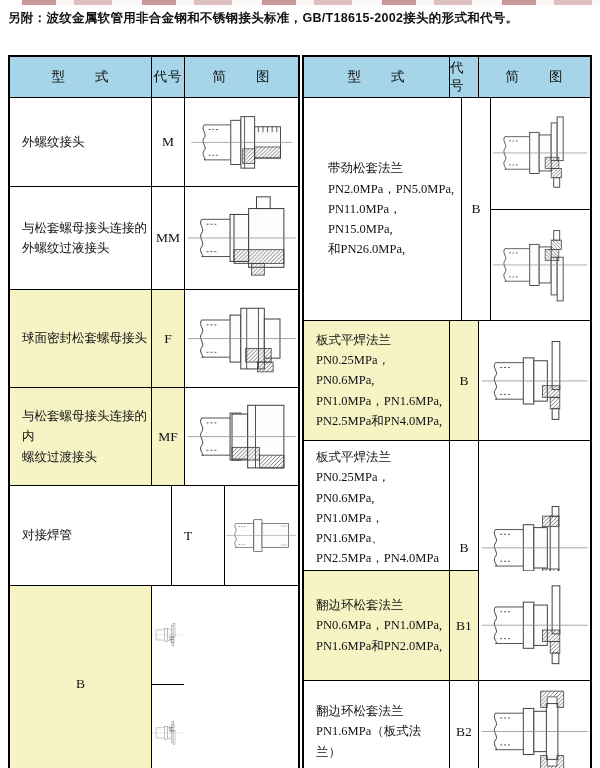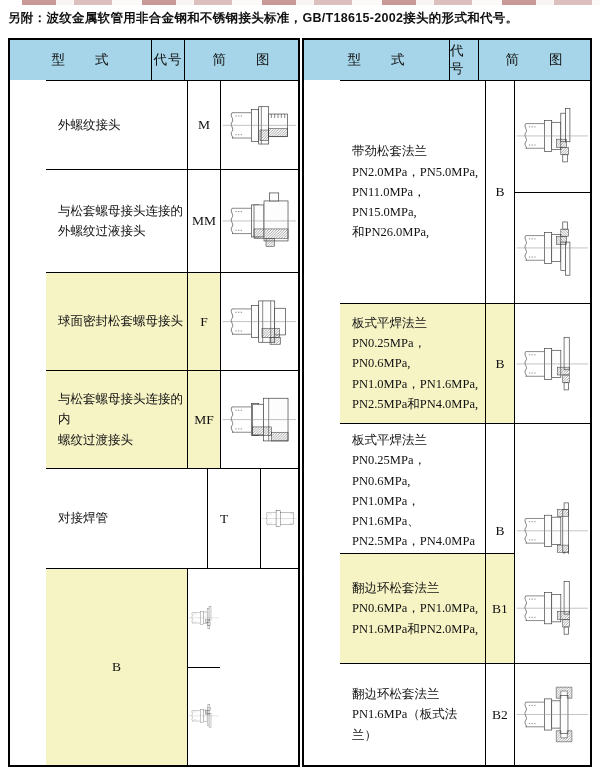--- a/index.html
+++ b/index.html
@@ -1,30 +1,30 @@
 <!DOCTYPE html>
 <html style="--hdrbg: #a6d4e8; --hlbg: #f6f3c5;"><head>
 <meta charset="utf-8">
 <style>
   * { box-sizing: border-box; margin: 0; padding: 0; }
   html,body { width:600px; height:768px; background:#fff; overflow:hidden;
     font-family:"Liberation Serif","DejaVu Serif",serif; color:#111; }
   .artifact { position:absolute; top:0; left:22px; right:0; height:5px; opacity:.55;
     background:repeating-linear-gradient(90deg, rgba(128,22,18,.8) 0 34px, rgba(128,22,18,.08) 34px 52px, rgba(128,22,18,.5) 52px 90px, rgba(128,22,18,.05) 90px 120px); }
-  .intro { padding:10px 8px 11px 8px; font-family:"Liberation Sans","DejaVu Sans",sans-serif;
+  .intro { padding:10px 8px 28px 8px; font-family:"Liberation Sans","DejaVu Sans",sans-serif;
     font-weight:bold; font-size:12.5px; letter-spacing:.3px; }
   .tables { margin:0 8px; display:flex; }
   .half { border:2px solid #000; background:#fff; }
   .half-left  { width:292px; }
   .half-right { width:290px; margin-left:2px; }
   .grid { display:grid; }
   .half-left  .grid { grid-template-columns:141px 33px 1fr; }
   .half-right .grid { grid-template-columns:145px 29px 1fr; }
   .thead { height:40px; background:var(--hdrbg,#a6d4e8); }
-  .trow  { border-top:1.5px solid #000;margin-left:36px; }
+  .trow  { border-top:1.5px solid #000; }
   .cell  { min-width:0; }
   .cell + .cell { border-left:1.5px solid #000; }
   .hcell { display:flex; align-items:center; justify-content:center;
     font-size:13.5px; letter-spacing:1px; }
   .type { display:flex; align-items:center; padding:6px 4px 6px 12px;
     font-size:12.5px; line-height:1.62; white-space:pre-line; }
   .code { display:flex; align-items:center; justify-content:center; font-size:13.5px; }
   .hl   { background:var(--hlbg,#f6f3c5); }
   .diag { display:flex; flex-direction:column; background:#fff; }
   .subdiag { flex:1; display:flex; align-items:center; justify-content:center; overflow:hidden; }
@@ -243,21 +243,21 @@
       </div>
   </div>
 
   <div class="half half-right">
     <div class="grid thead">
       <div class="cell hcell">型　　式</div>
       <div class="cell hcell">代号</div>
       <div class="cell hcell">简　　图</div>
     </div>
     <div id="right-body">
-        <div class="grid trow" style="height: 223px;">
+        <div class="grid trow" style="height: 223px; padding-left: 12px;">
           <div class="cell type">带劲松套法兰
 PN2.0MPa，PN5.0MPa,
 PN11.0MPa，PN15.0MPa,
 和PN26.0MPa,</div>
           <div class="cell code">B</div>
           <div class="cell diag">
             <div class="subdiag">
               <svg viewBox="0 0 112 90" preserveAspectRatio="xMidYMid meet">
                 <defs>
                   <pattern id="h8" width="4" height="4" patternUnits="userSpaceOnUse">

